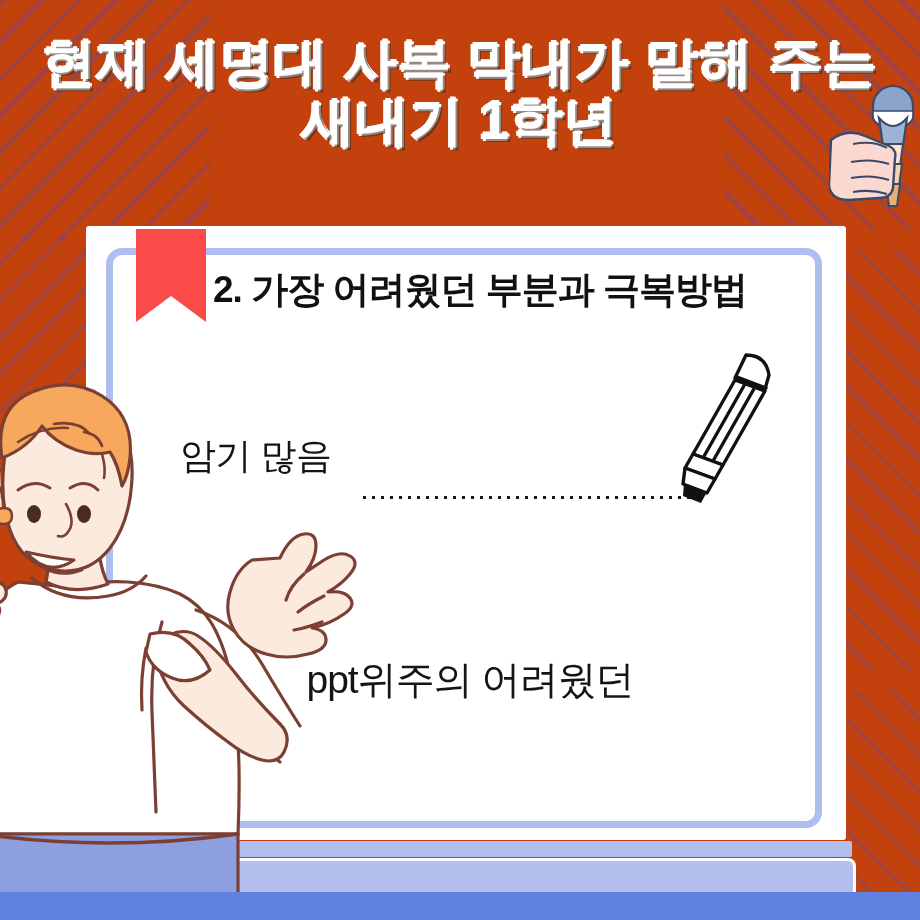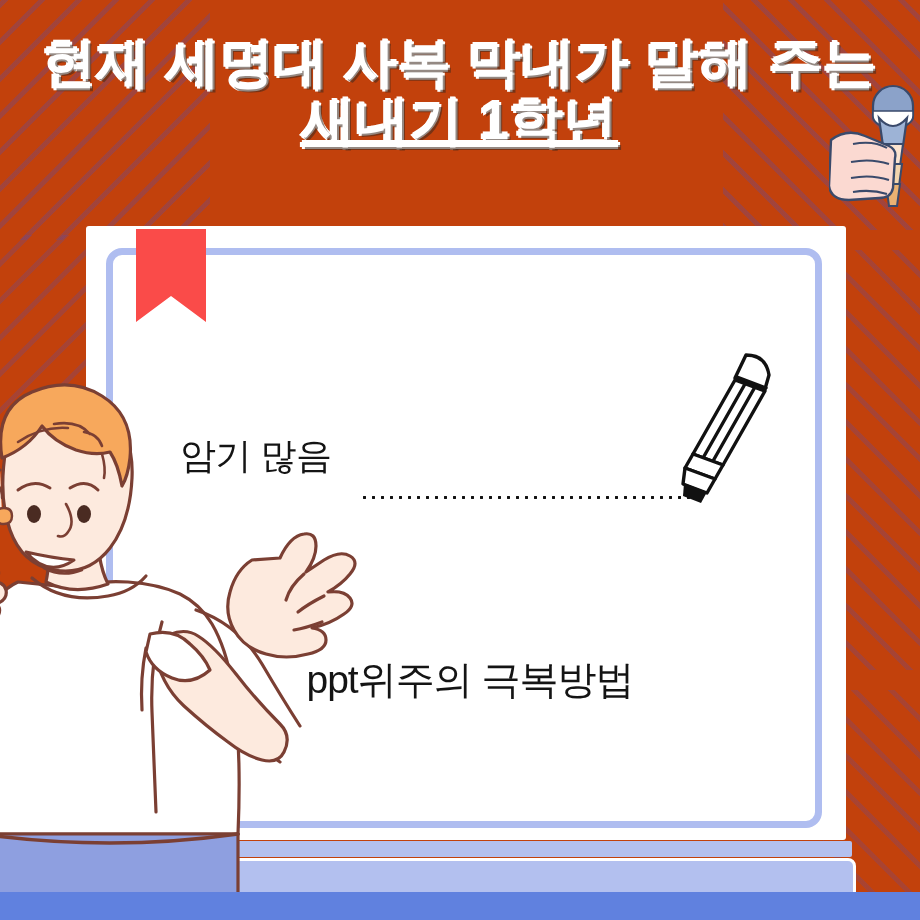--- a/index.html
+++ b/index.html
@@ -72,21 +72,21 @@
     font-size:53px;
     line-height:1.10;
     letter-spacing:1px;
     color:#ffffff;
     text-shadow:
       3px 3px 0 rgba(60,40,30,.55),
       -2px 0 0 #ffffff, 2px 0 0 #ffffff,
       0 -2px 0 #ffffff, 0 2px 0 #ffffff;
     z-index:6;
   }
-  .headline .l2{display:block;text-decoration:underline;}
+  .headline .l2{display:block;}
 
   
   .mic-hand{position:absolute;right:8px;top:78px;width:96px;height:145px;z-index:7;}
 
   
   .board-shadow{
     position:absolute;left:86px;top:226px;
     width:760px;height:614px;
     background:#ffffff;
     border-radius:3px;
@@ -188,20 +188,21 @@
     <path d="M24 114 q18 -3 34 2" fill="none" stroke="#3a4a6b" stroke-width="2"></path>
   </svg>
 
   <div class="board-shadow"></div>
   <div class="board-inner"></div>
   <div class="board-ledge-top"></div>
   <div class="board-ledge"></div>
 
   <div class="ribbon"></div>
 
+  <div class="board-title">2. 가장 어려웠던 부분과 극복방법</div>
 
   <div class="line-1">암기 많음</div>
   <div class="dotted"></div>
 
   <svg class="pencil" viewBox="0 0 120 165">
     <g stroke="#111111" stroke-width="3.4" fill="#ffffff" stroke-linejoin="round" stroke-linecap="round">
 
       <path d="M74 10 q20 0 23 20 l-4 14 -30 -11 z"></path>
 
       <path d="M65 32 l29 11" fill="none"></path>
@@ -212,21 +213,21 @@
       <path d="M83 42 l-42 74" fill="none"></path>
 
       <path d="M21 109 l30 11 -8 14 -30 -11 z"></path>
 
       <path d="M13 123 l30 11 -8 14 -24 -9 z"></path>
     </g>
     <path d="M12 138 l23 9 -6 11 -18 -7 z" fill="#111111"></path>
   </svg>
 
   <div class="line-2">
-    <span>ppt위주의 극복방법</span>
+    <span>ppt위주의 어려웠던</span>
   </div>
 
   <svg class="character" viewBox="0 0 470 550">
     <g fill="none" stroke="#7b3f33" stroke-width="3.2" stroke-linecap="round" stroke-linejoin="round">
 
       <path d="M60 210 q-18 8 -26 28 -12 32 -14 84 -2 66 2 140 l258 0 q4 -92 -6 -150
                -6 -36 -20 -60 -12 -20 -32 -30 -22 -10 -52 -12 -32 -2 -52 6 z" fill="#ffffff"></path>
 
       <path d="M204 250 q-12 40 -10 90 2 52 4 100"></path>
       <path d="M188 276 q-6 30 -4 62"></path>

